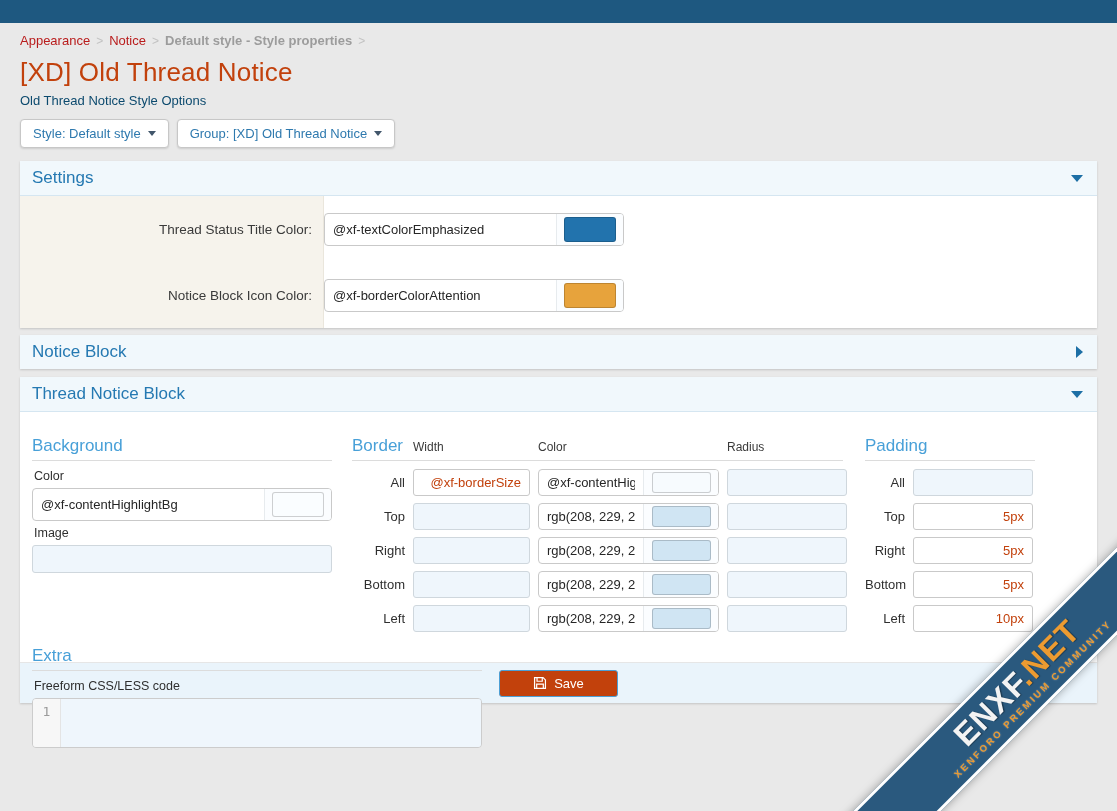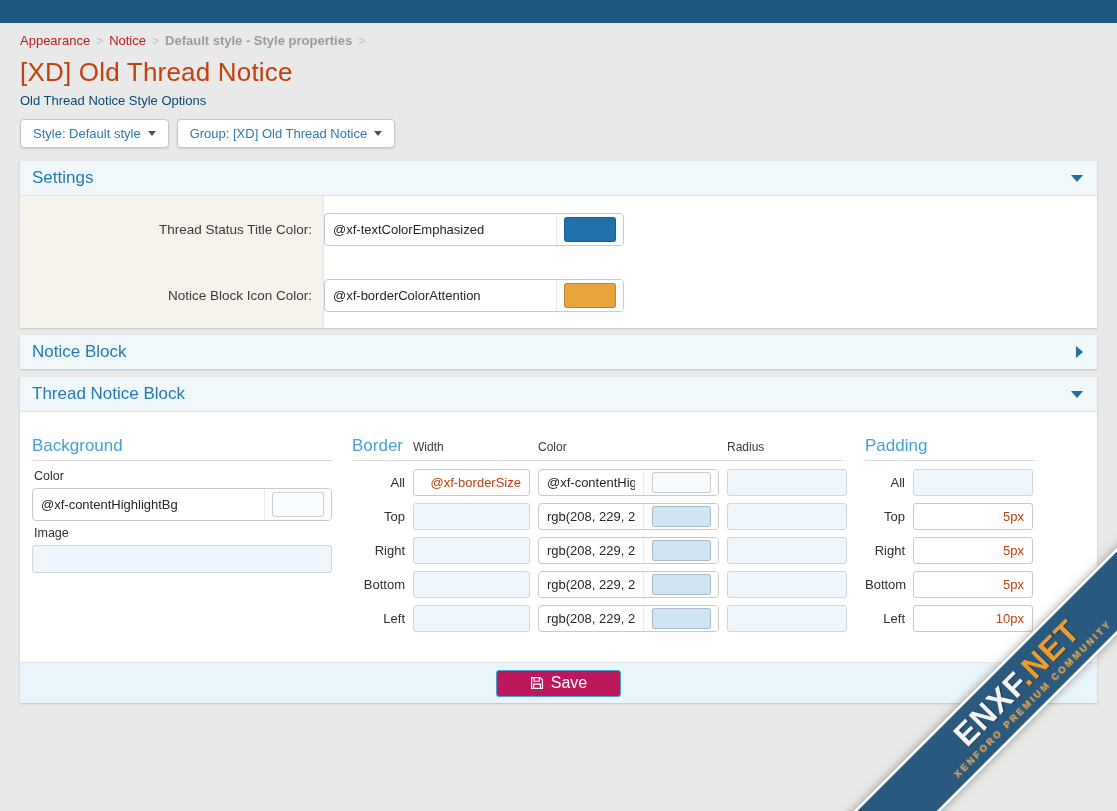--- a/index.html
+++ b/index.html
@@ -75,22 +75,22 @@
   .rlabel{font-size:13px;color:#2f2f2f;text-align:right;}
   .prows{display:grid;grid-template-columns:40px 120px;column-gap:8px;row-gap:7px;align-items:center;}
 
   .editor{display:flex;height:48px;border:1px solid #ccc;border-radius:4px;overflow:hidden;}
   .gutter{width:28px;background:#f7f7f7;border-right:1px solid #e4e4e4;color:#9b9b9b;
     font-family:"DejaVu Sans Mono",monospace;font-size:13px;text-align:center;padding-top:5px;box-sizing:border-box;}
   .codearea{flex:1;background:#eff6fc;border:none;resize:none;outline:none;font-family:"DejaVu Sans Mono",monospace;font-size:13px;}
 
   
   .save-bar{height:40px;background:#eaf4fb;border-top:1px solid #e6e6e6;display:flex;align-items:center;justify-content:center;}
-  .save-btn{display:inline-flex;align-items:center;gap:7px;height:27px;padding:0 33px;background:#be185d;
-    border:1px solid #4c9fd5;border-radius:3px;color:#fff;font-size:16px;font-family:inherit;cursor:pointer;}
+  .save-btn{display:inline-flex;align-items:center;gap:7px;height:27px;padding:0 33px;background:#c2410c;
+    border:1px solid #4c9fd5;border-radius:3px;color:#fff;font-size:13px;font-family:inherit;cursor:pointer;}
 
   
   .ribbon{position:absolute;left:801px;top:656px;width:440px;height:56px;background:#2a597e;
     border-top:3px solid #fff;border-bottom:3px solid #fff;transform:rotate(-45deg);
     box-shadow:0 0 10px rgba(0,0,0,.35);display:flex;flex-direction:column;align-items:center;justify-content:center;z-index:10;}
   .wm-line1{font-size:32px;font-weight:800;letter-spacing:1px;color:#f3f3f3;line-height:1;text-shadow:1px 1px 1px rgba(0,0,0,.35);}
   .wm-line1 .orange{color:#ec9b31;}
   .wm-line2{font-size:9.5px;font-weight:700;letter-spacing:2.5px;color:#ec9b31;margin-top:1px;text-shadow:0 0 2px rgba(255,255,255,.4);}
 </style>
 </head>
@@ -256,20 +256,29 @@
             <input type="text" class="txt ta-r" value="5px" style="">
             <span class="rlabel">Right</span>
             <input type="text" class="txt ta-r" value="5px" style="">
             <span class="rlabel">Bottom</span>
             <input type="text" class="txt ta-r" value="5px" style="">
             <span class="rlabel">Left</span>
             <input type="text" class="txt ta-r" value="10px" style="">
           </div>
         </div>
 
+        <div class="col-extra">
+          <h3 class="subhead">Extra</h3>
+          <div class="rule"></div>
+          <div class="minilabel">Freeform CSS/LESS code</div>
+          <div class="editor">
+            <div class="gutter">1</div>
+            <textarea class="codearea" style=""></textarea>
+          </div>
+        </div>
       </div>
 
       <div class="save-bar">
         <button class="save-btn">
           <svg width="14" height="14" viewBox="0 0 16 16" fill="none" stroke="#ffffff" stroke-width="1.4">
             <path d="M1.8 1.8 h9.7 l2.7 2.7 v9.7 h-12.4 z"></path>
             <path d="M4.6 1.8 v4.2 h6 v-4.2"></path>
             <path d="M4.2 14.2 v-4.8 h7.6 v4.8"></path>
           </svg>
           <span>Save</span>

